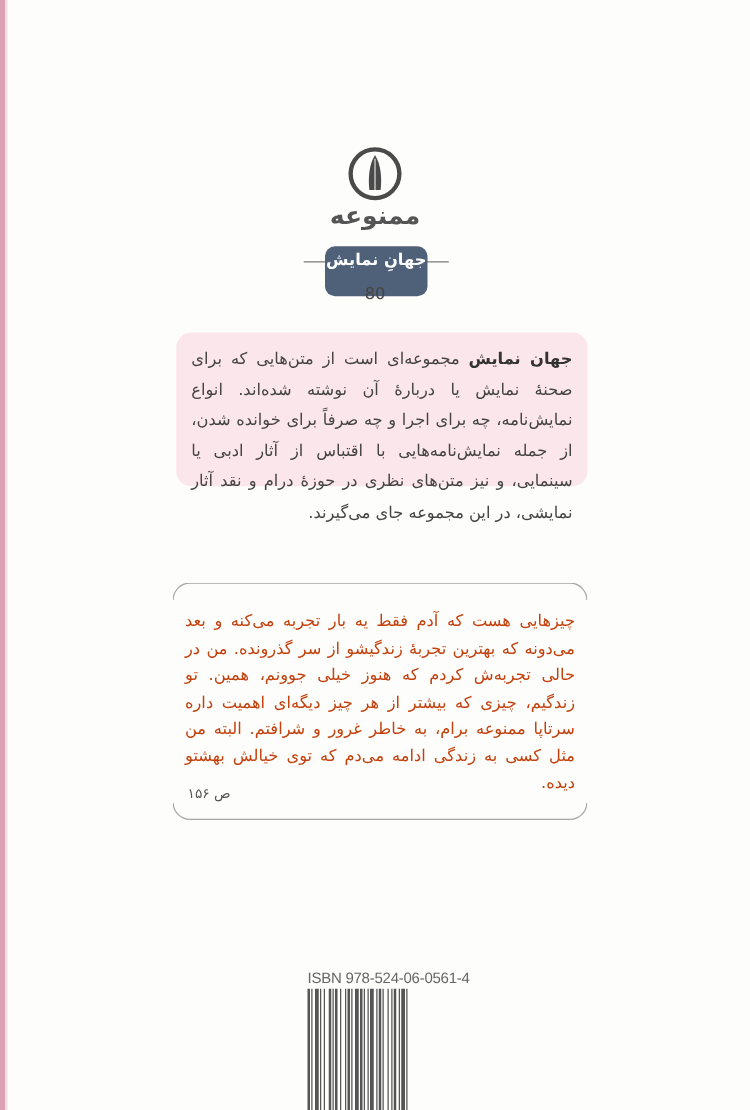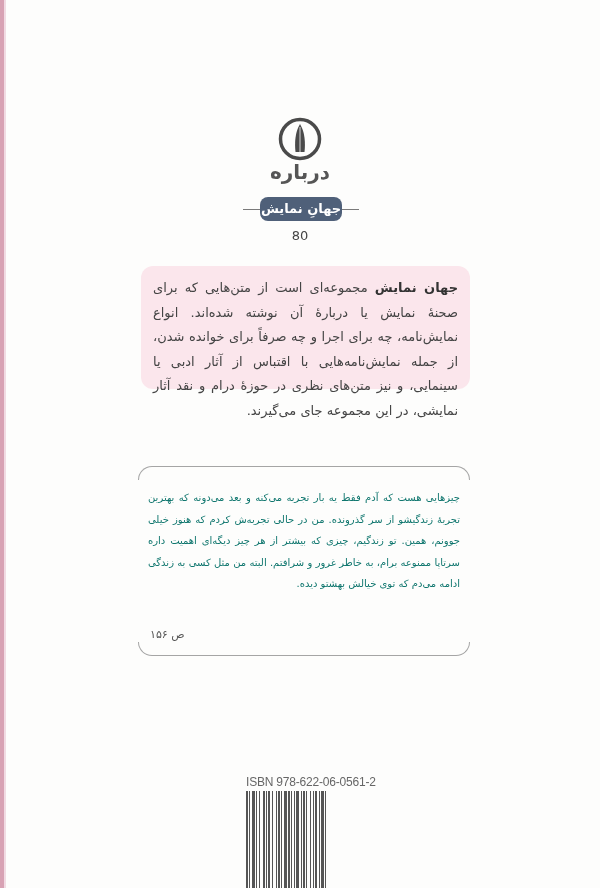--- a/index.html
+++ b/index.html
@@ -27,21 +27,21 @@
       direction: rtl;
     }
     .series-row {
       position: absolute; left: 243px; top: 197px; width: 116px; height: 26px;
     }
     .series-line {
       position: absolute; top: 12px; height: 1px; width: 116px; left: 0;
       background: #7a7a7a;
     }
     .series-pill {
-      position: absolute; left: 17px; top: 0; width: 82px; height: 24px;
+      position: absolute; left: 17px; top: 0; width: 82px; height: 40px;
       background: #4f6079; border-radius: 8px;
       color: #fff; font-size: 13px; font-weight: bold;
       text-align: center; line-height: 24px; direction: rtl;
     }
     .series-number {
       position: absolute; left: 0; width: 600px; top: 228px;
       text-align: center; font-size: 13px; color: #444;
     }
     .pink-box {
       position: absolute; left: 141px; top: 266px; width: 329px; height: 123px;
@@ -58,21 +58,21 @@
       border-radius: 14px 14px 0 0; box-sizing: border-box;
     }
     .quote-bottom {
       position: absolute; left: 138px; top: 642px; width: 332px; height: 14px;
       border: 1.5px solid #a5a5a5; border-top: none;
       border-radius: 0 0 14px 14px; box-sizing: border-box;
     }
     .quote-text {
       position: absolute; left: 148px; top: 487px; width: 312px;
       direction: rtl; text-align: justify;
-      font-size: 10px; line-height: 21.5px; color: #0f766e;
+      font-size: 13px; line-height: 21.5px; color: #c2410c;
     }
     .quote-text p { margin: 0; }
     .quote-page {
       position: absolute; left: 150px; top: 628px;
       font-size: 11px; color: #555; direction: rtl; text-align: center;
     }
     .isbn-text {
       position: absolute; left: 246px; top: 775px;
       font-family: "Liberation Sans", sans-serif;
       font-size: 12px; color: #666; letter-spacing: -0.2px;
@@ -88,40 +88,40 @@
 
 <div class="spine"></div>
 <div class="spine-inner"></div>
 
 <svg class="logo" viewBox="0 0 44 44">
   <circle cx="22" cy="22" r="19.5" fill="none" stroke="#4a4a4a" stroke-width="3.5"></circle>
   <path d="M22 7 C 17 15, 16.5 26, 17.5 35 L 26.5 35 C 27.5 26, 27 15, 22 7 Z" fill="#4a4a4a"></path>
   <path d="M22 10 L 22 35" stroke="#fdfdfc" stroke-width="0.8"></path>
 </svg>
 
-<div class="publisher">درباره</div>
+<div class="publisher">ممنوعه</div>
 
 <div class="series-row">
   <div class="series-line"></div>
   <div class="series-pill">جهانِ نمایش</div>
 </div>
 <div class="series-number">80</div>
 
 <div class="pink-box">
   <p><span class="lead">جهان نمایش</span><span> مجموعه‌ای است از متن‌هایی که برای صحنهٔ نمایش یا دربارهٔ آن نوشته شده‌اند. انواع نمایش‌نامه، چه برای اجرا و چه صرفاً برای خوانده شدن، از جمله نمایش‌نامه‌هایی با اقتباس از آثار ادبی یا سینمایی، و نیز متن‌های نظری در حوزهٔ درام و نقد آثار نمایشی، در این مجموعه جای می‌گیرند.</span></p>
 </div>
 
 <div class="quote-top"></div>
 <div class="quote-text">
   <p>چیزهایی هست که آدم فقط یه بار تجربه می‌کنه و بعد می‌دونه که بهترین تجربهٔ زندگیشو از سر گذرونده. من در حالی تجربه‌ش کردم که هنوز خیلی جوونم، همین. تو زندگیم، چیزی که بیشتر از هر چیز دیگه‌ای اهمیت داره سرتاپا ممنوعه برام، به خاطر غرور و شرافتم. البته من مثل کسی به زندگی ادامه می‌دم که توی خیالش بهشتو دیده.</p>
 </div>
 <div class="quote-page">ص ۱۵۶</div>
 <div class="quote-bottom"></div>
 
-<div class="isbn-text">ISBN 978-622-06-0561-2</div>
+<div class="isbn-text">ISBN 978-524-06-0561-4</div>
 <div class="barcode" id="barcode">
     <span style="width: 2px; background: rgb(85, 85, 85);"></span>
     <span style="width: 1px; background: transparent;"></span>
     <span style="width: 1px; background: rgb(85, 85, 85);"></span>
     <span style="width: 2px; background: transparent;"></span>
     <span style="width: 3px; background: rgb(85, 85, 85);"></span>
     <span style="width: 1px; background: transparent;"></span>
     <span style="width: 1px; background: rgb(85, 85, 85);"></span>
     <span style="width: 2px; background: transparent;"></span>
     <span style="width: 1px; background: rgb(85, 85, 85);"></span>

